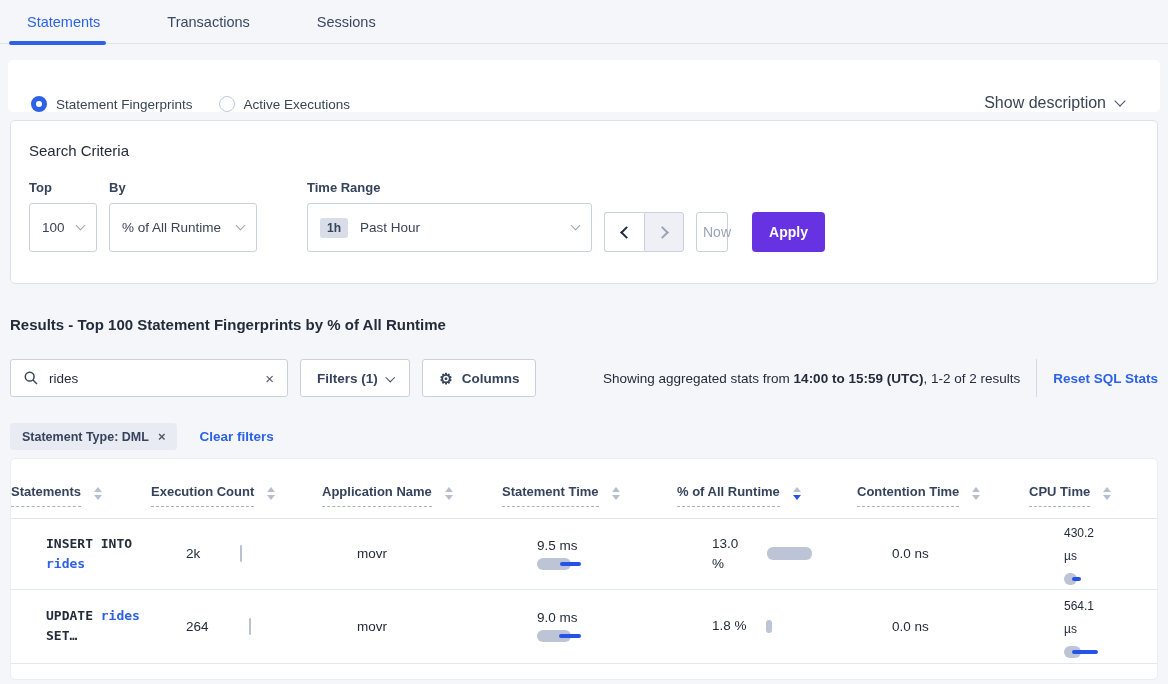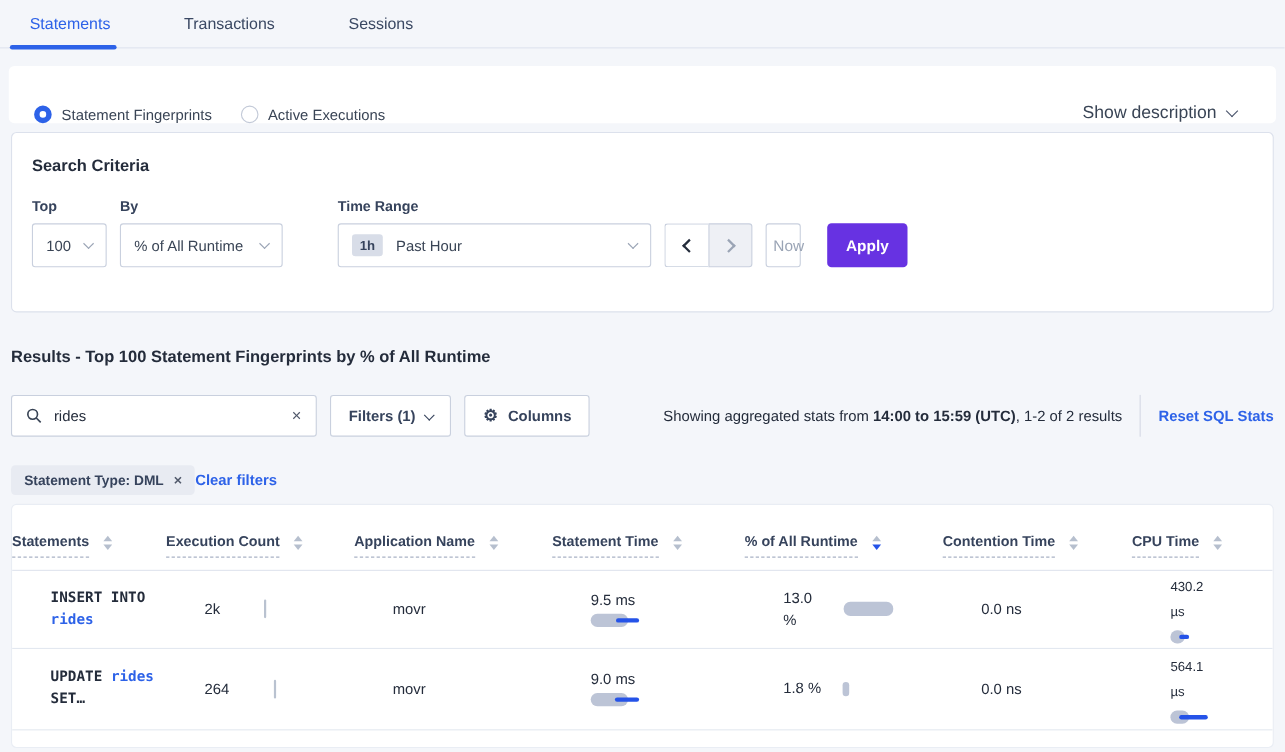--- a/index.html
+++ b/index.html
@@ -23,24 +23,24 @@
   .view-bar{margin:16px 8px 0;height:52px;background:#fff;border-radius:5px;display:flex;align-items:flex-end;justify-content:space-between;padding:0 36px 0 23px}
   .radio-group{display:flex;align-items:center;gap:26px}
   .radio{display:flex;align-items:center;gap:9px;cursor:pointer;font-size:13.5px;color:#394455}
   .rdot{width:16px;height:16px;border-radius:50%;background:#fff;border:1px solid #c3cad8;flex:0 0 auto}
   .rdot.on{border:5px solid var(--accent)}
   .show-desc{display:flex;align-items:center;gap:10px;font-size:16px;color:#394455;cursor:pointer}
   .chev{width:8px;height:8px;border-right:1.8px solid #49536a;border-bottom:1.8px solid #49536a;transform:rotate(45deg);margin-top:-4px}
   
   .card{background:#fff;border:1px solid var(--card-border);border-radius:5px}
   .search-card{margin:8px 10px 0;height:164px;padding:21px 18px}
-  .sc-title{font-size:15px;font-weight:bold;color:var(--ink)}
+  .sc-title{font-size:15px;font-weight:normal;color:var(--ink)}
   .sc-form{display:flex;align-items:flex-end;margin-top:21px}
   .field label{display:block;font-size:13px;font-weight:bold;color:var(--head);margin-bottom:8px}
-  .select{height:40px;border:1px solid var(--border);border-radius:3px;background:#fff;display:flex;align-items:center;padding:12px 12px;cursor:pointer;color:#394455;font-size:13.5px}
+  .select{height:49px;border:1px solid var(--border);border-radius:3px;background:#fff;display:flex;align-items:center;padding:12px 12px;cursor:pointer;color:#394455;font-size:13.5px}
   .select .chev{border-color:var(--muted);width:7px;height:7px;margin-left:auto}
   .w-top{width:68px}.w-by{width:148px}.w-time{width:285px}
   .f-top{margin-right:12px}.f-by{margin-right:50px}.f-time{margin-right:12px}
   .badge-1h{background:#d8dde8;color:var(--head);font-size:12px;font-weight:bold;border-radius:3px;padding:3px 7px;margin-right:12px}
   .nav-group{display:flex;margin-right:12px}
   .nav-btn{width:40px;height:40px;border:1px solid var(--border);background:#fff;display:flex;align-items:center;justify-content:center;cursor:pointer}
   .nav-btn.prev{border-radius:3px 0 0 3px;border-right:none}
   .nav-btn.next{border-radius:0 3px 3px 0;background:#eef0f5;cursor:default}
   .chev-l{width:9px;height:9px;border-left:2.4px solid #242c3b;border-bottom:2.4px solid #242c3b;transform:rotate(45deg);margin-left:3px}
   .chev-r{width:9px;height:9px;border-right:2.4px solid var(--muted);border-bottom:2.4px solid var(--muted);transform:rotate(-45deg);margin-right:3px}
@@ -50,21 +50,21 @@
   .results-heading{margin:32px 0 0 10px;font-size:15px;font-weight:bold;color:var(--ink)}
   .toolbar{margin:26px 10px 0;display:flex;align-items:center}
   .search-box{width:278px;height:38px;border:1px solid var(--border);border-radius:3px;background:#fff;display:flex;align-items:center;padding:0 13px;gap:9px}
   .search-box input{border:none;outline:none;flex:1;font-size:13.5px;font-family:inherit;color:var(--ink);min-width:0}
   .x-glyph{color:#50586a;font-size:15px;cursor:pointer;line-height:1}
   .tbtn{height:38px;border:1px solid var(--border);border-radius:3px;background:#fff;display:flex;align-items:center;gap:9px;padding:0 16px;font-size:13.5px;font-weight:bold;color:var(--head);margin-left:12px;cursor:pointer;font-family:inherit}
   .tbtn .chev{border-color:var(--head);width:6.5px;height:6.5px;margin-top:-2px}
   .gear{font-size:15px;line-height:1;color:var(--head)}
   .showing{margin-left:auto;font-size:13.5px;color:var(--ink);white-space:nowrap}
   .reset-link{margin-left:16px;padding-left:16px;border-left:1px solid #d4d9e4;color:var(--accent);font-size:13.5px;font-weight:bold;height:38px;display:flex;align-items:center;cursor:pointer;white-space:nowrap}
-  .pill-row{margin:26px 10px 0;display:flex;align-items:center;}
+  .pill-row{margin:26px 10px 0;display:flex;align-items:center;gap:22px}
   .pill{height:27px;background:#e8ebf2;border-radius:4px;display:flex;align-items:center;gap:9px;padding:0 12px;font-size:12.5px;font-weight:bold;color:var(--head)}
   .pill .x-glyph{font-size:13px}
   .clear-link{color:var(--accent);font-size:13.5px;font-weight:bold;cursor:pointer}
   
   .table-card{margin:8px 10px 0;height:222px;border-color:#e9edf4;overflow:hidden}
   .tr{display:grid;grid-template-columns:140px 171px 180px 175px 180px 172px 1fr;padding-left:35px}
   .thead{padding:25px 0 11px;border-bottom:1px solid var(--line)}
   .th{display:flex;align-items:flex-start;gap:13px;font-size:13px;font-weight:bold;color:var(--head);cursor:pointer}
   .th-label{border-bottom:1.5px dashed #a9b2c5;padding-bottom:6px;line-height:1.2}
   .sort{display:flex;flex-direction:column;gap:3px;margin-top:3px}

